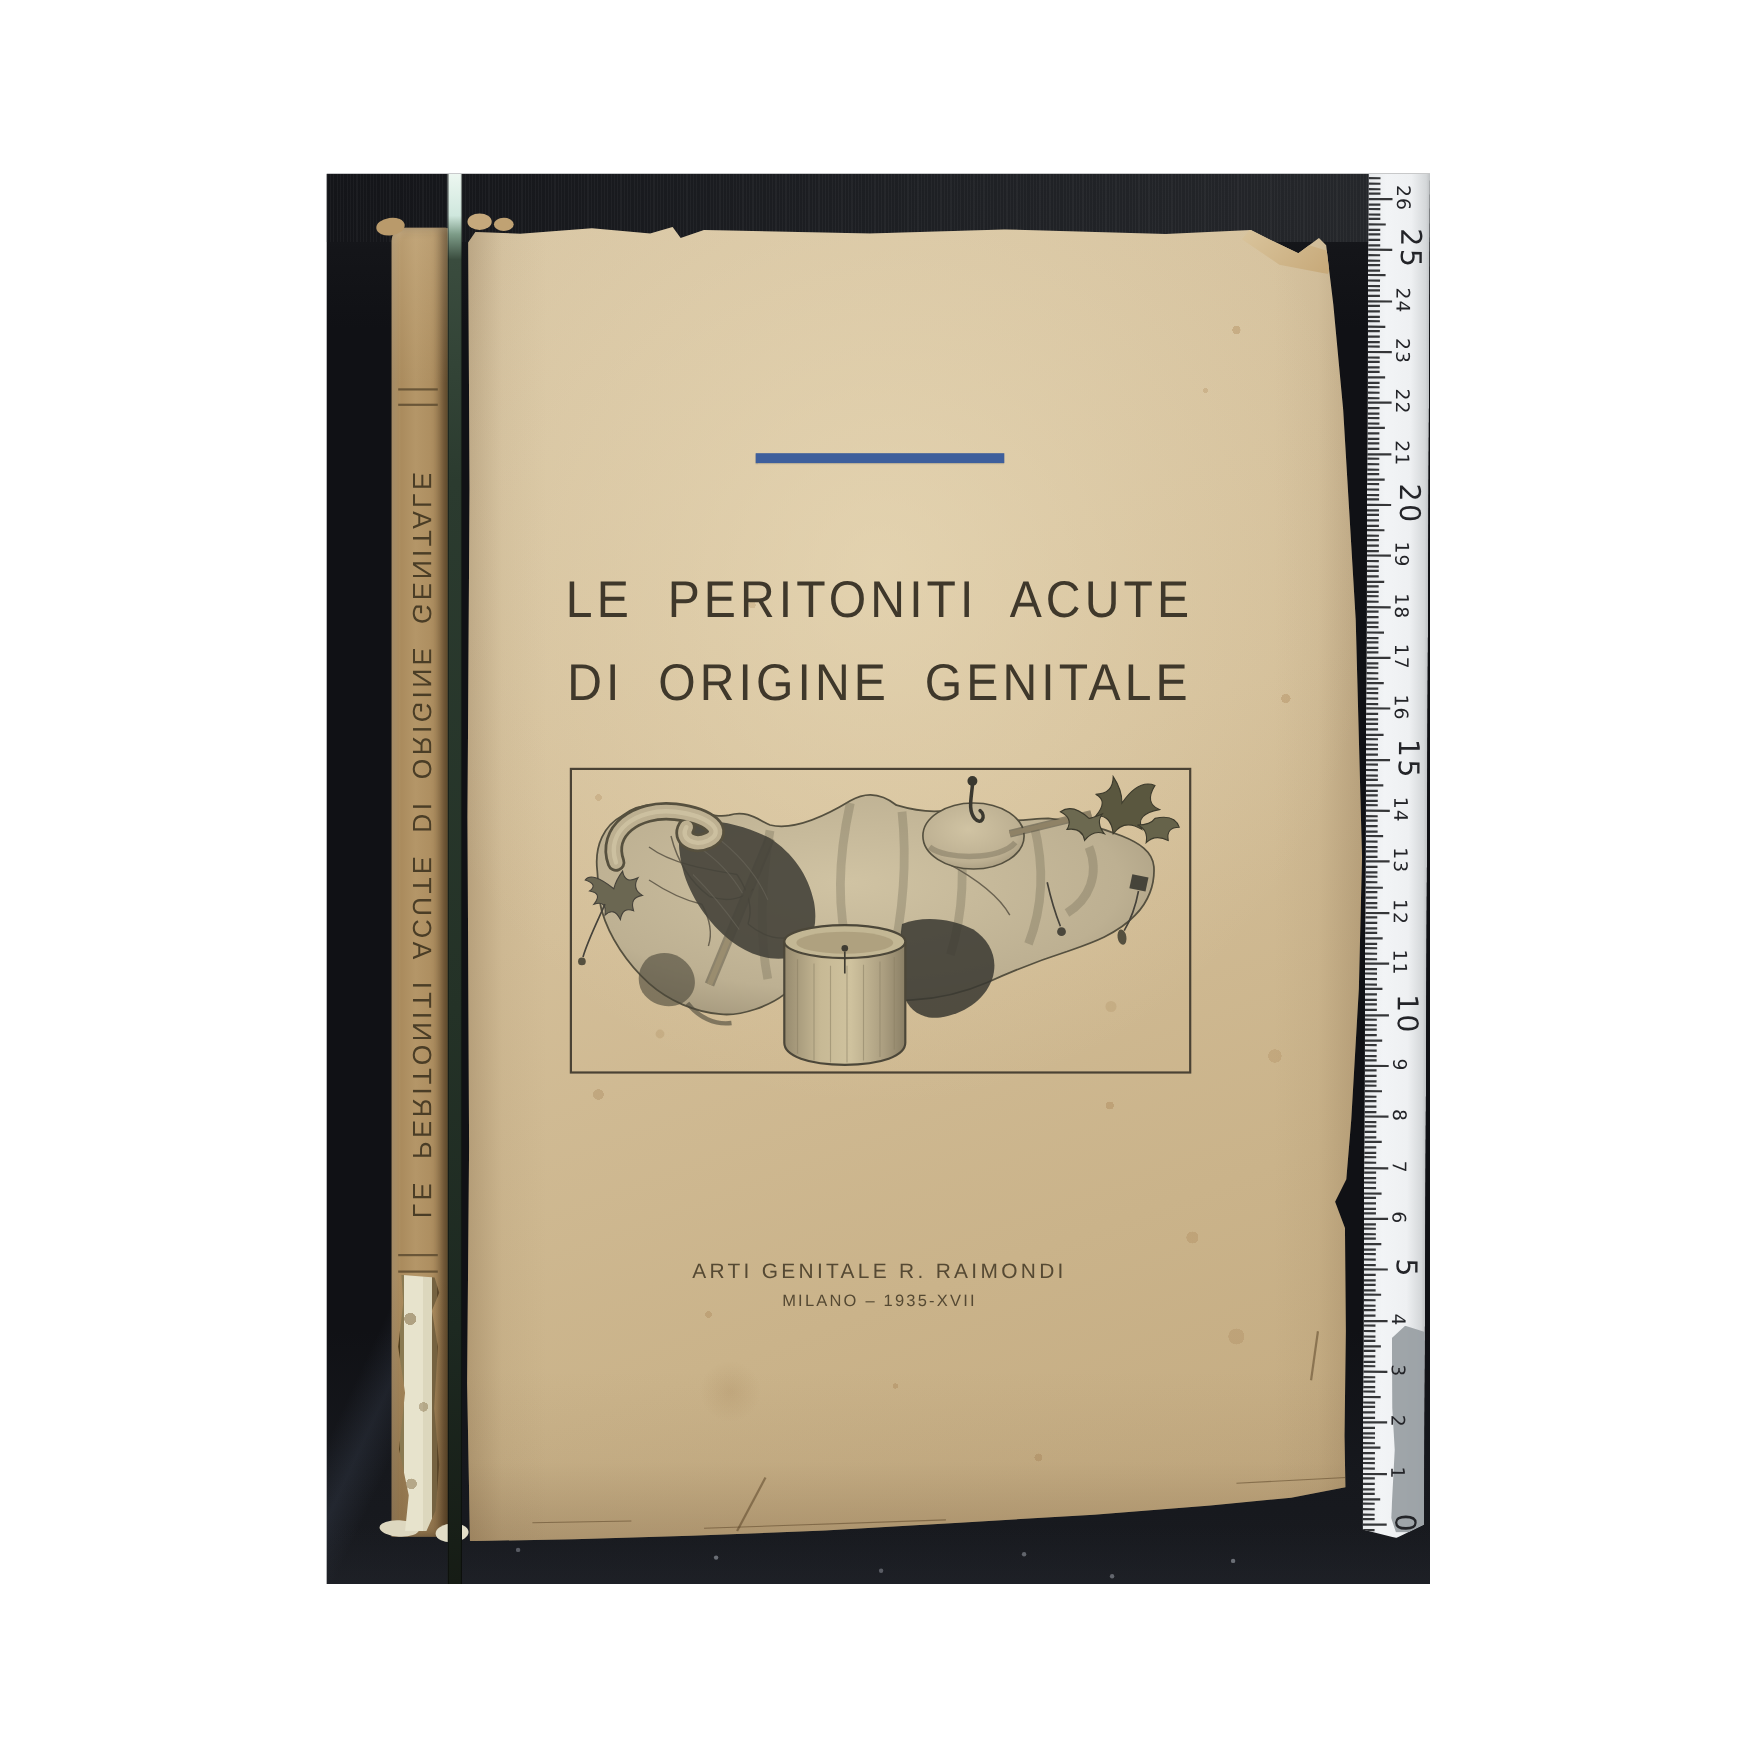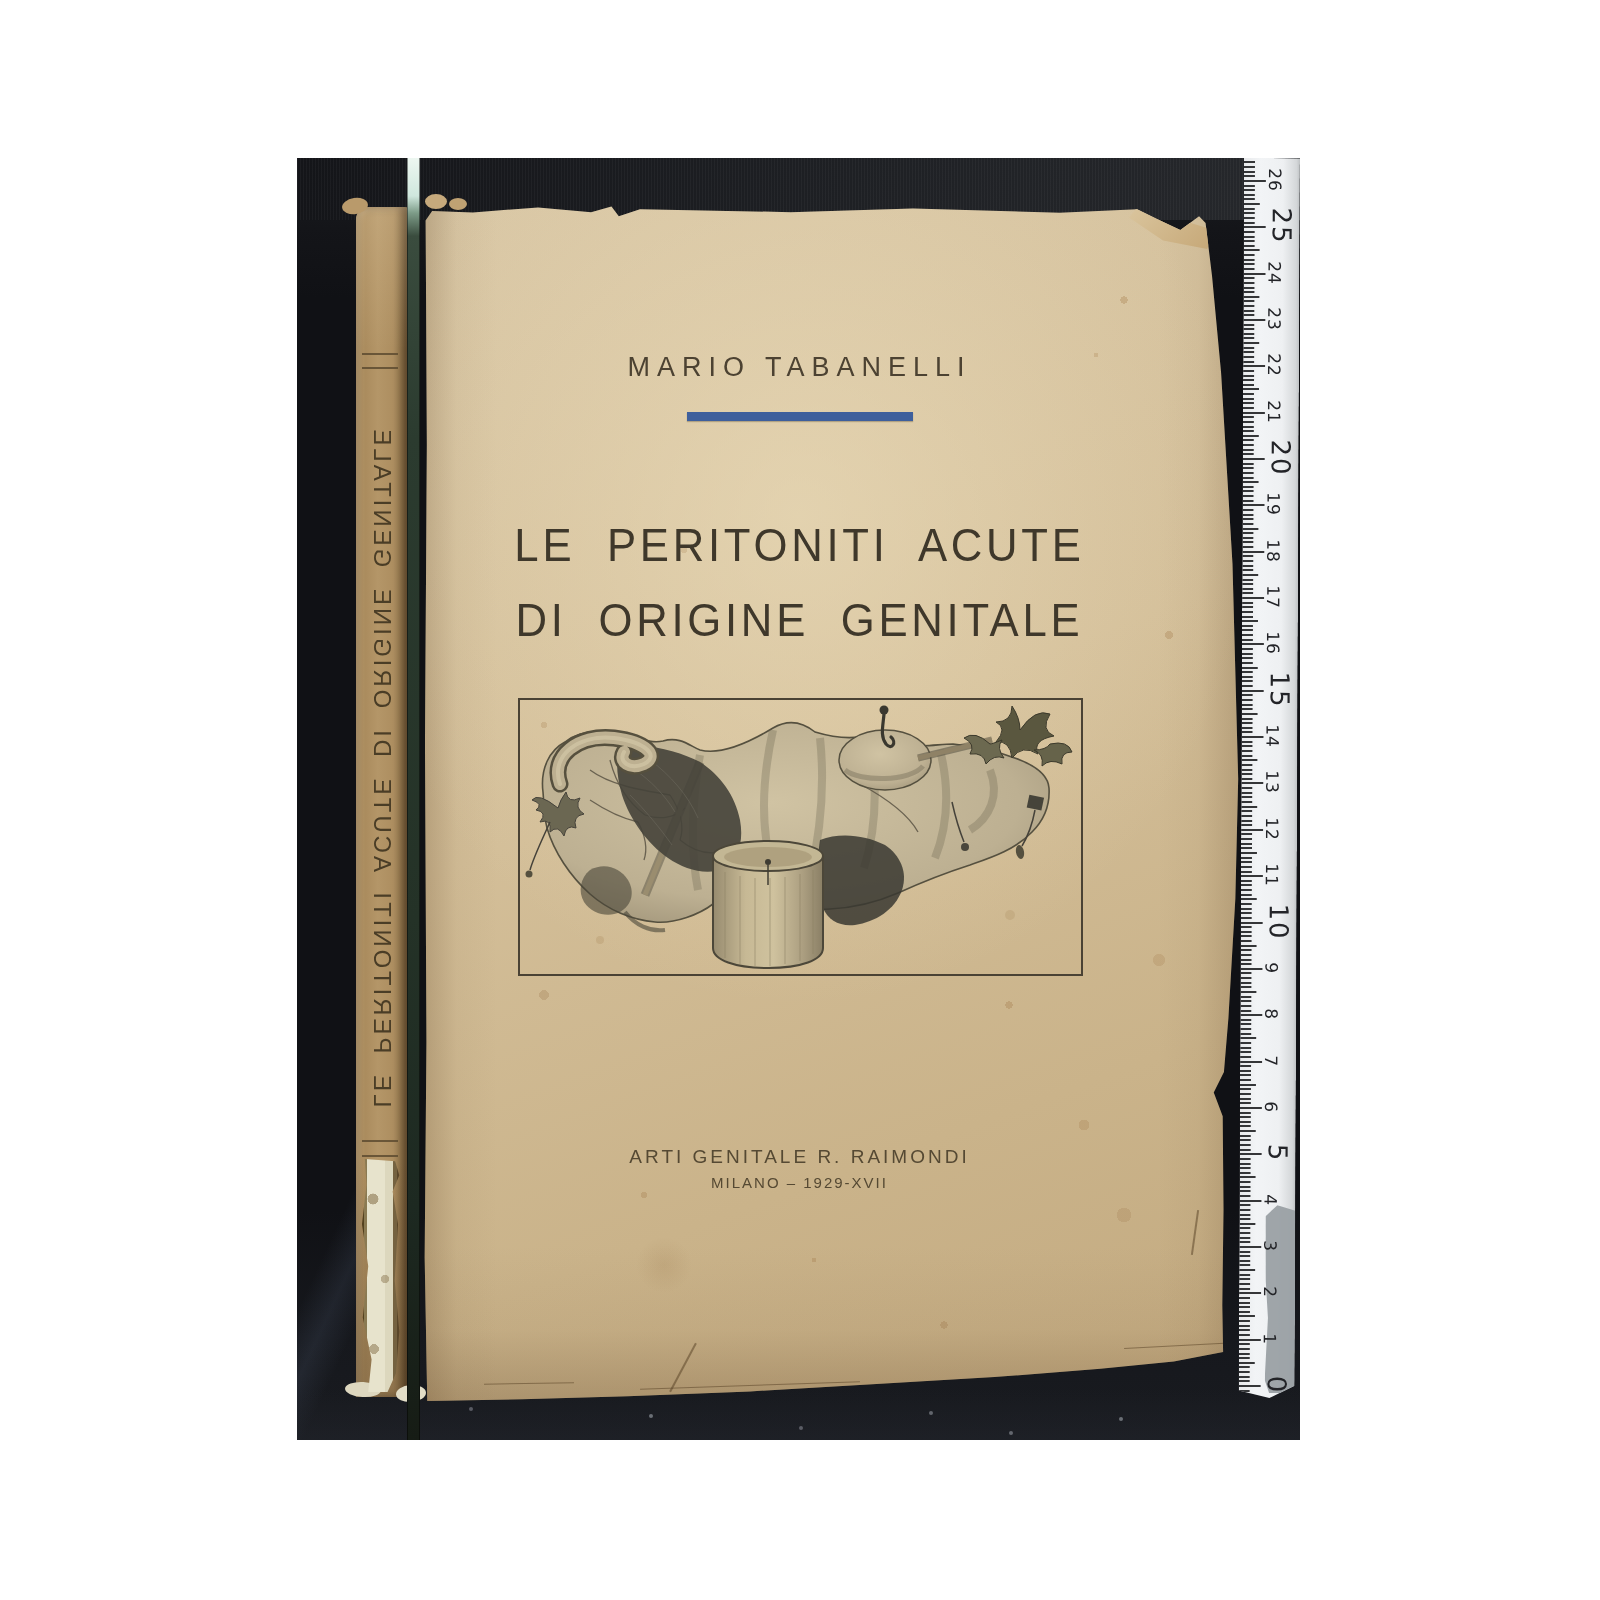--- a/index.html
+++ b/index.html
@@ -133,21 +133,20 @@
 
     <div class="nub" style="left:45px;top:40px;width:26px;height:16px;background:#b99a6b;transform:rotate(-8deg)"></div>
     <div class="nub" style="left:128px;top:36px;width:22px;height:15px;background:#c6a97c"></div>
     <div class="nub" style="left:152px;top:40px;width:18px;height:12px;background:#c0a273"></div>
     <div class="nub" style="left:48px;top:1224px;width:36px;height:15px;background:#ddd7bf;transform:rotate(3deg)"></div>
     <div class="nub" style="left:99px;top:1227px;width:30px;height:17px;background:#e2ddc7;transform:rotate(-4deg)"></div>
 
     <div class="cover">
       <div class="chip-tr"></div>
 
-      <div class="author">MARIO TABANELLI</div>
       <div class="bar" style="background: rgb(62, 95, 156);"></div>
 
       <div class="title-block">
         <div>LE PERITONITI ACUTE</div>
         <div>DI ORIGINE GENITALE</div>
       </div>
 
       <div class="plate">
         <svg width="561" height="274" viewBox="0 0 561 274">
           <defs>
@@ -253,21 +252,21 @@
           <path d="M432,102 C436,120 440,132 444,142" stroke="#45423a" stroke-width="1.5" fill="none"></path>
           <circle cx="445" cy="147" r="4" fill="#4a473c"></circle>
 
           <circle cx="80" cy="240" r="4" fill="rgba(150,110,60,.18)"></circle>
           <circle cx="490" cy="215" r="5" fill="rgba(150,110,60,.16)"></circle>
           <circle cx="430," r="0" fill="none"></circle>
         </svg>
       </div>
 
       <div class="pub1">ARTI GENITALE R. RAIMONDI</div>
-      <div class="pub2">MILANO – 1929-XVII</div>
+      <div class="pub2">MILANO – 1935-XVII</div>
 
       <div class="crease" style="left:216px;top:1180px;width:220px;height:1px;transform:rotate(-2deg)"></div>
       <div class="crease" style="left:258px;top:1135px;width:2px;height:55px;transform:rotate(28deg)"></div>
       <div class="crease" style="left:700px;top:1140px;width:110px;height:1px;transform:rotate(-3deg)"></div>
       <div class="crease" style="left:60px;top:1178px;width:90px;height:1px;transform:rotate(-1deg)"></div>
       <div class="crease" style="left:770px;top:1005px;width:2px;height:45px;transform:rotate(8deg)"></div>
     </div>
 
     <div class="ruler">
       <div class="ruler-gray"></div>

